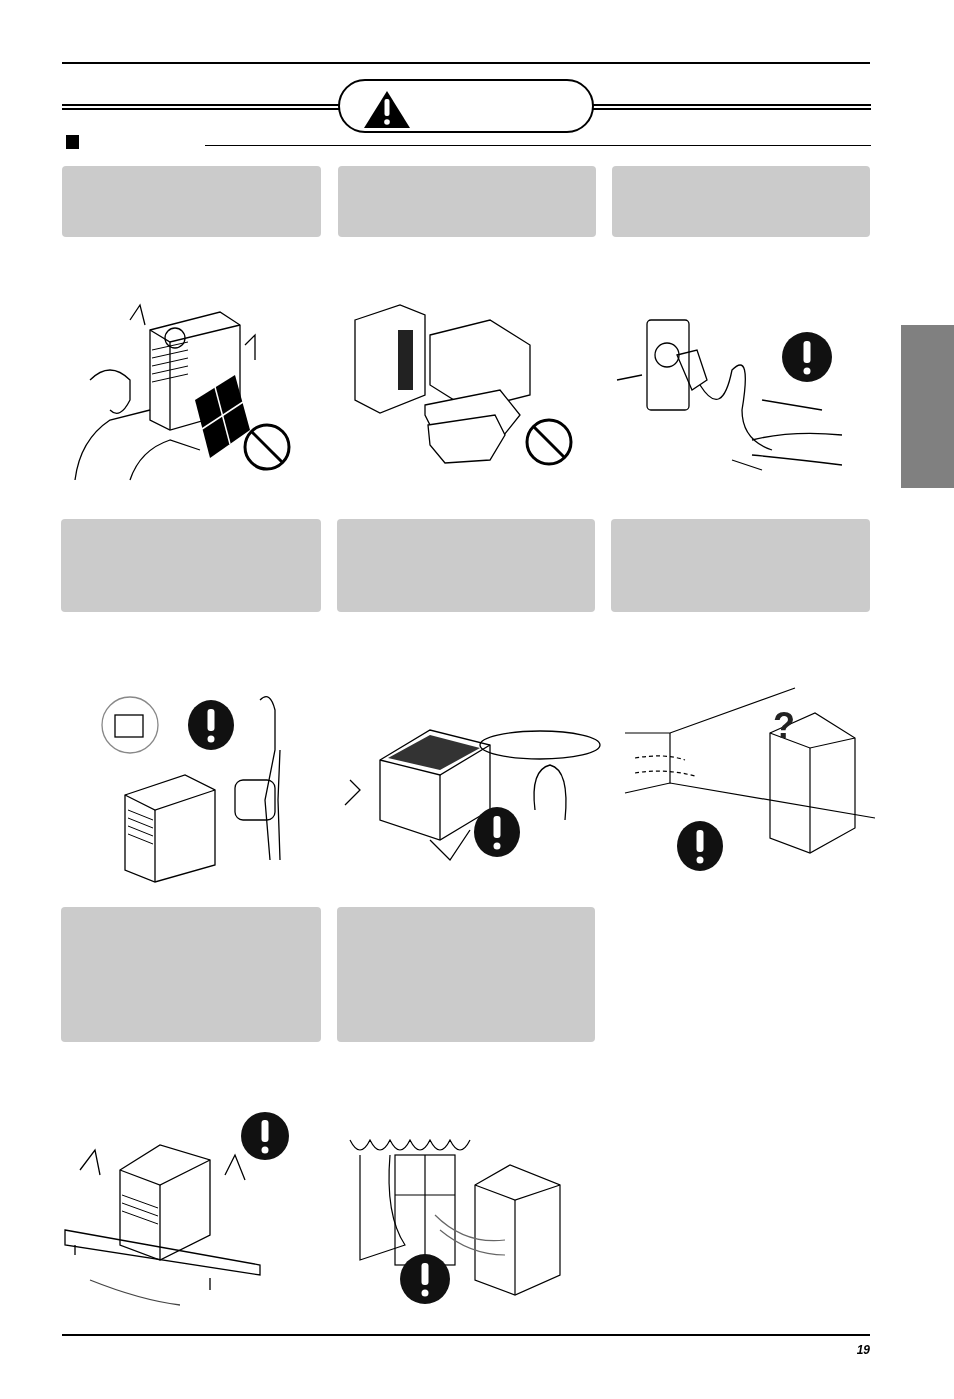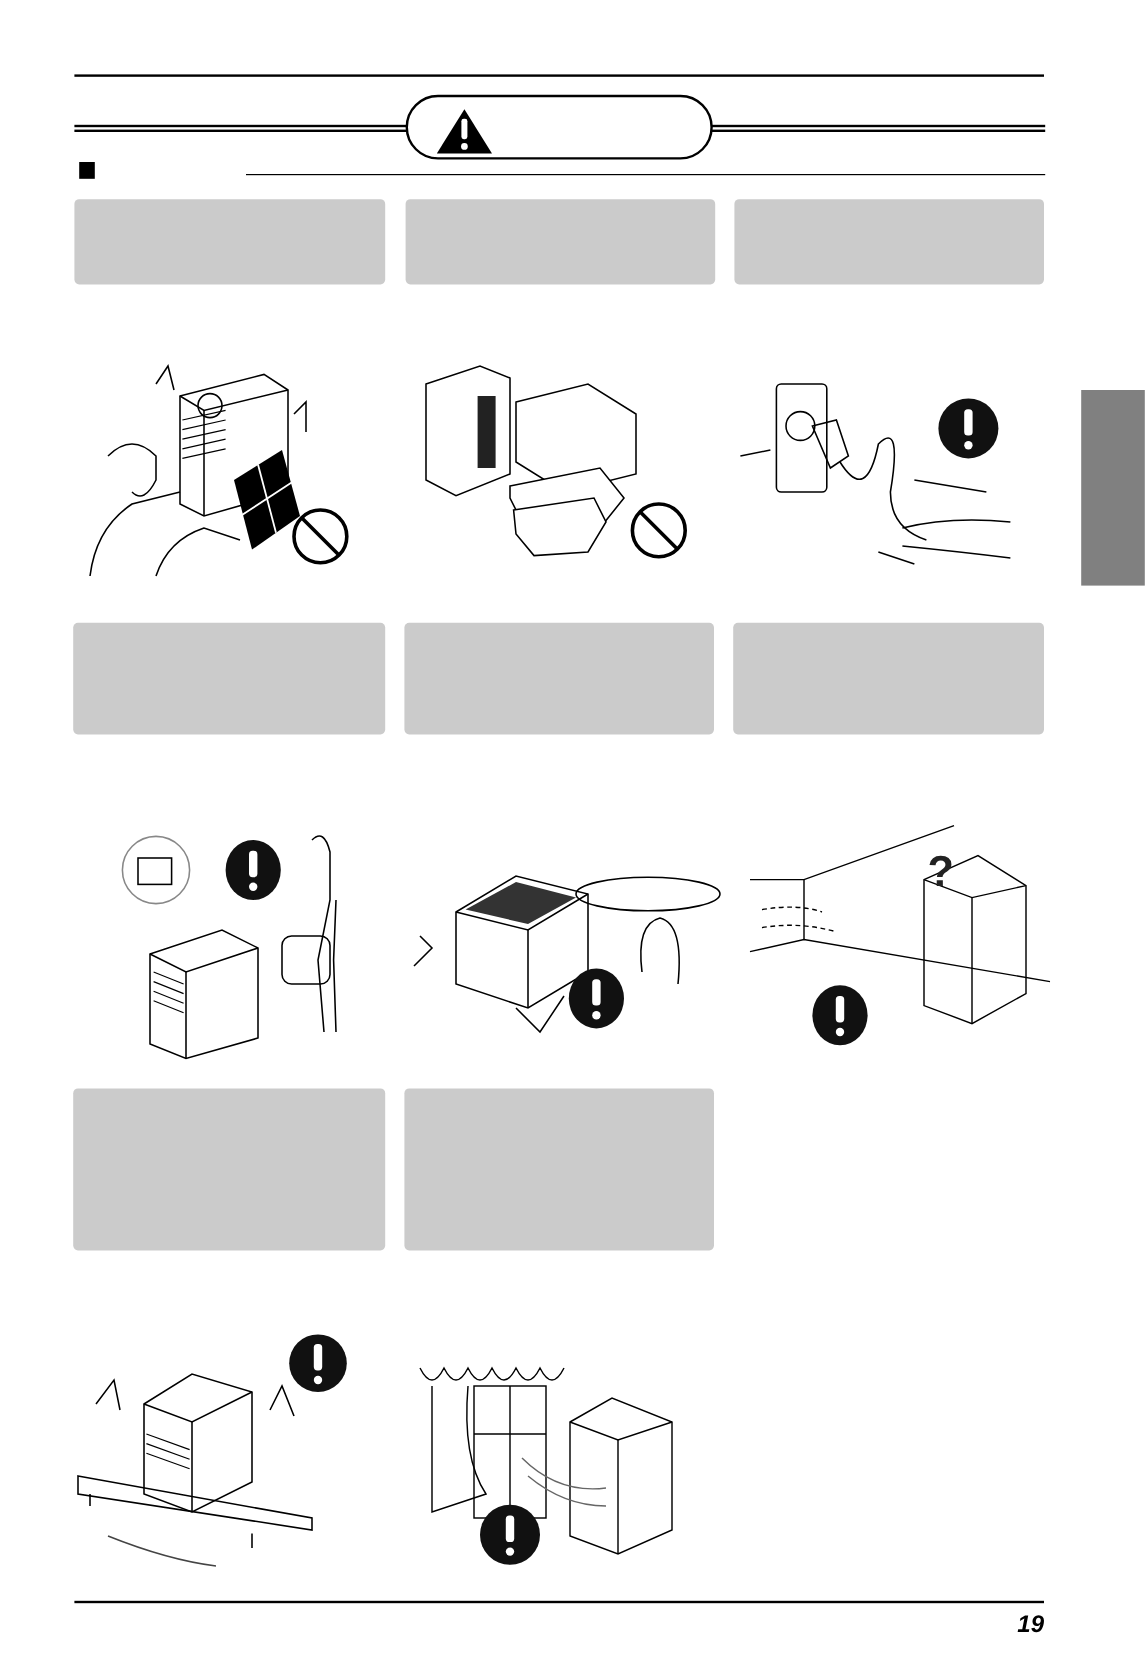--- a/index.html
+++ b/index.html
@@ -12,21 +12,21 @@
   .banner{left:338px;top:79px;width:256px;height:54px;border:2px solid #000;border-radius:28px;box-sizing:border-box;background:#fff;}
   .banner .tri{position:absolute;left:22px;top:8px;}
   .banner .title{position:absolute;left:80px;top:14px;font-size:20px;font-weight:bold;}
   .sq{left:66px;top:135px;width:13px;height:14px;background:#000;}
   .section-title{left:88px;top:132px;font-size:15px;font-weight:bold;}
   .hr-sec{left:205px;top:145px;width:666px;height:1px;background:#000;}
   .side-tab{left:901px;top:325px;width:53px;height:163px;background:#808080;}
   .box{background:#cbcbcb;border-radius:4px;padding:8px 10px;box-sizing:border-box;font-size:12px;color:#000;}
   .ill{overflow:visible;}
   .hr-bot{left:62px;top:1334px;width:808px;height:2px;background:#000;}
-  .pageno{left:820px;top:1343px;width:50px;text-align:right;font-size:20px;font-weight:bold;font-style:italic;}
+  .pageno{left:820px;top:1343px;width:50px;text-align:right;font-size:12px;font-weight:bold;font-style:italic;}
 </style>
 </head>
 <body>
 
 <div class="abs hr-top"></div>
 <div class="abs dbl dbl-left"></div>
 <div class="abs dbl dbl-right"></div>
 <div class="abs banner">
   <svg class="tri" width="50" height="40" viewBox="0 0 50 40">
     <polygon points="25,2 48,39 2,39" fill="#000"></polygon>

